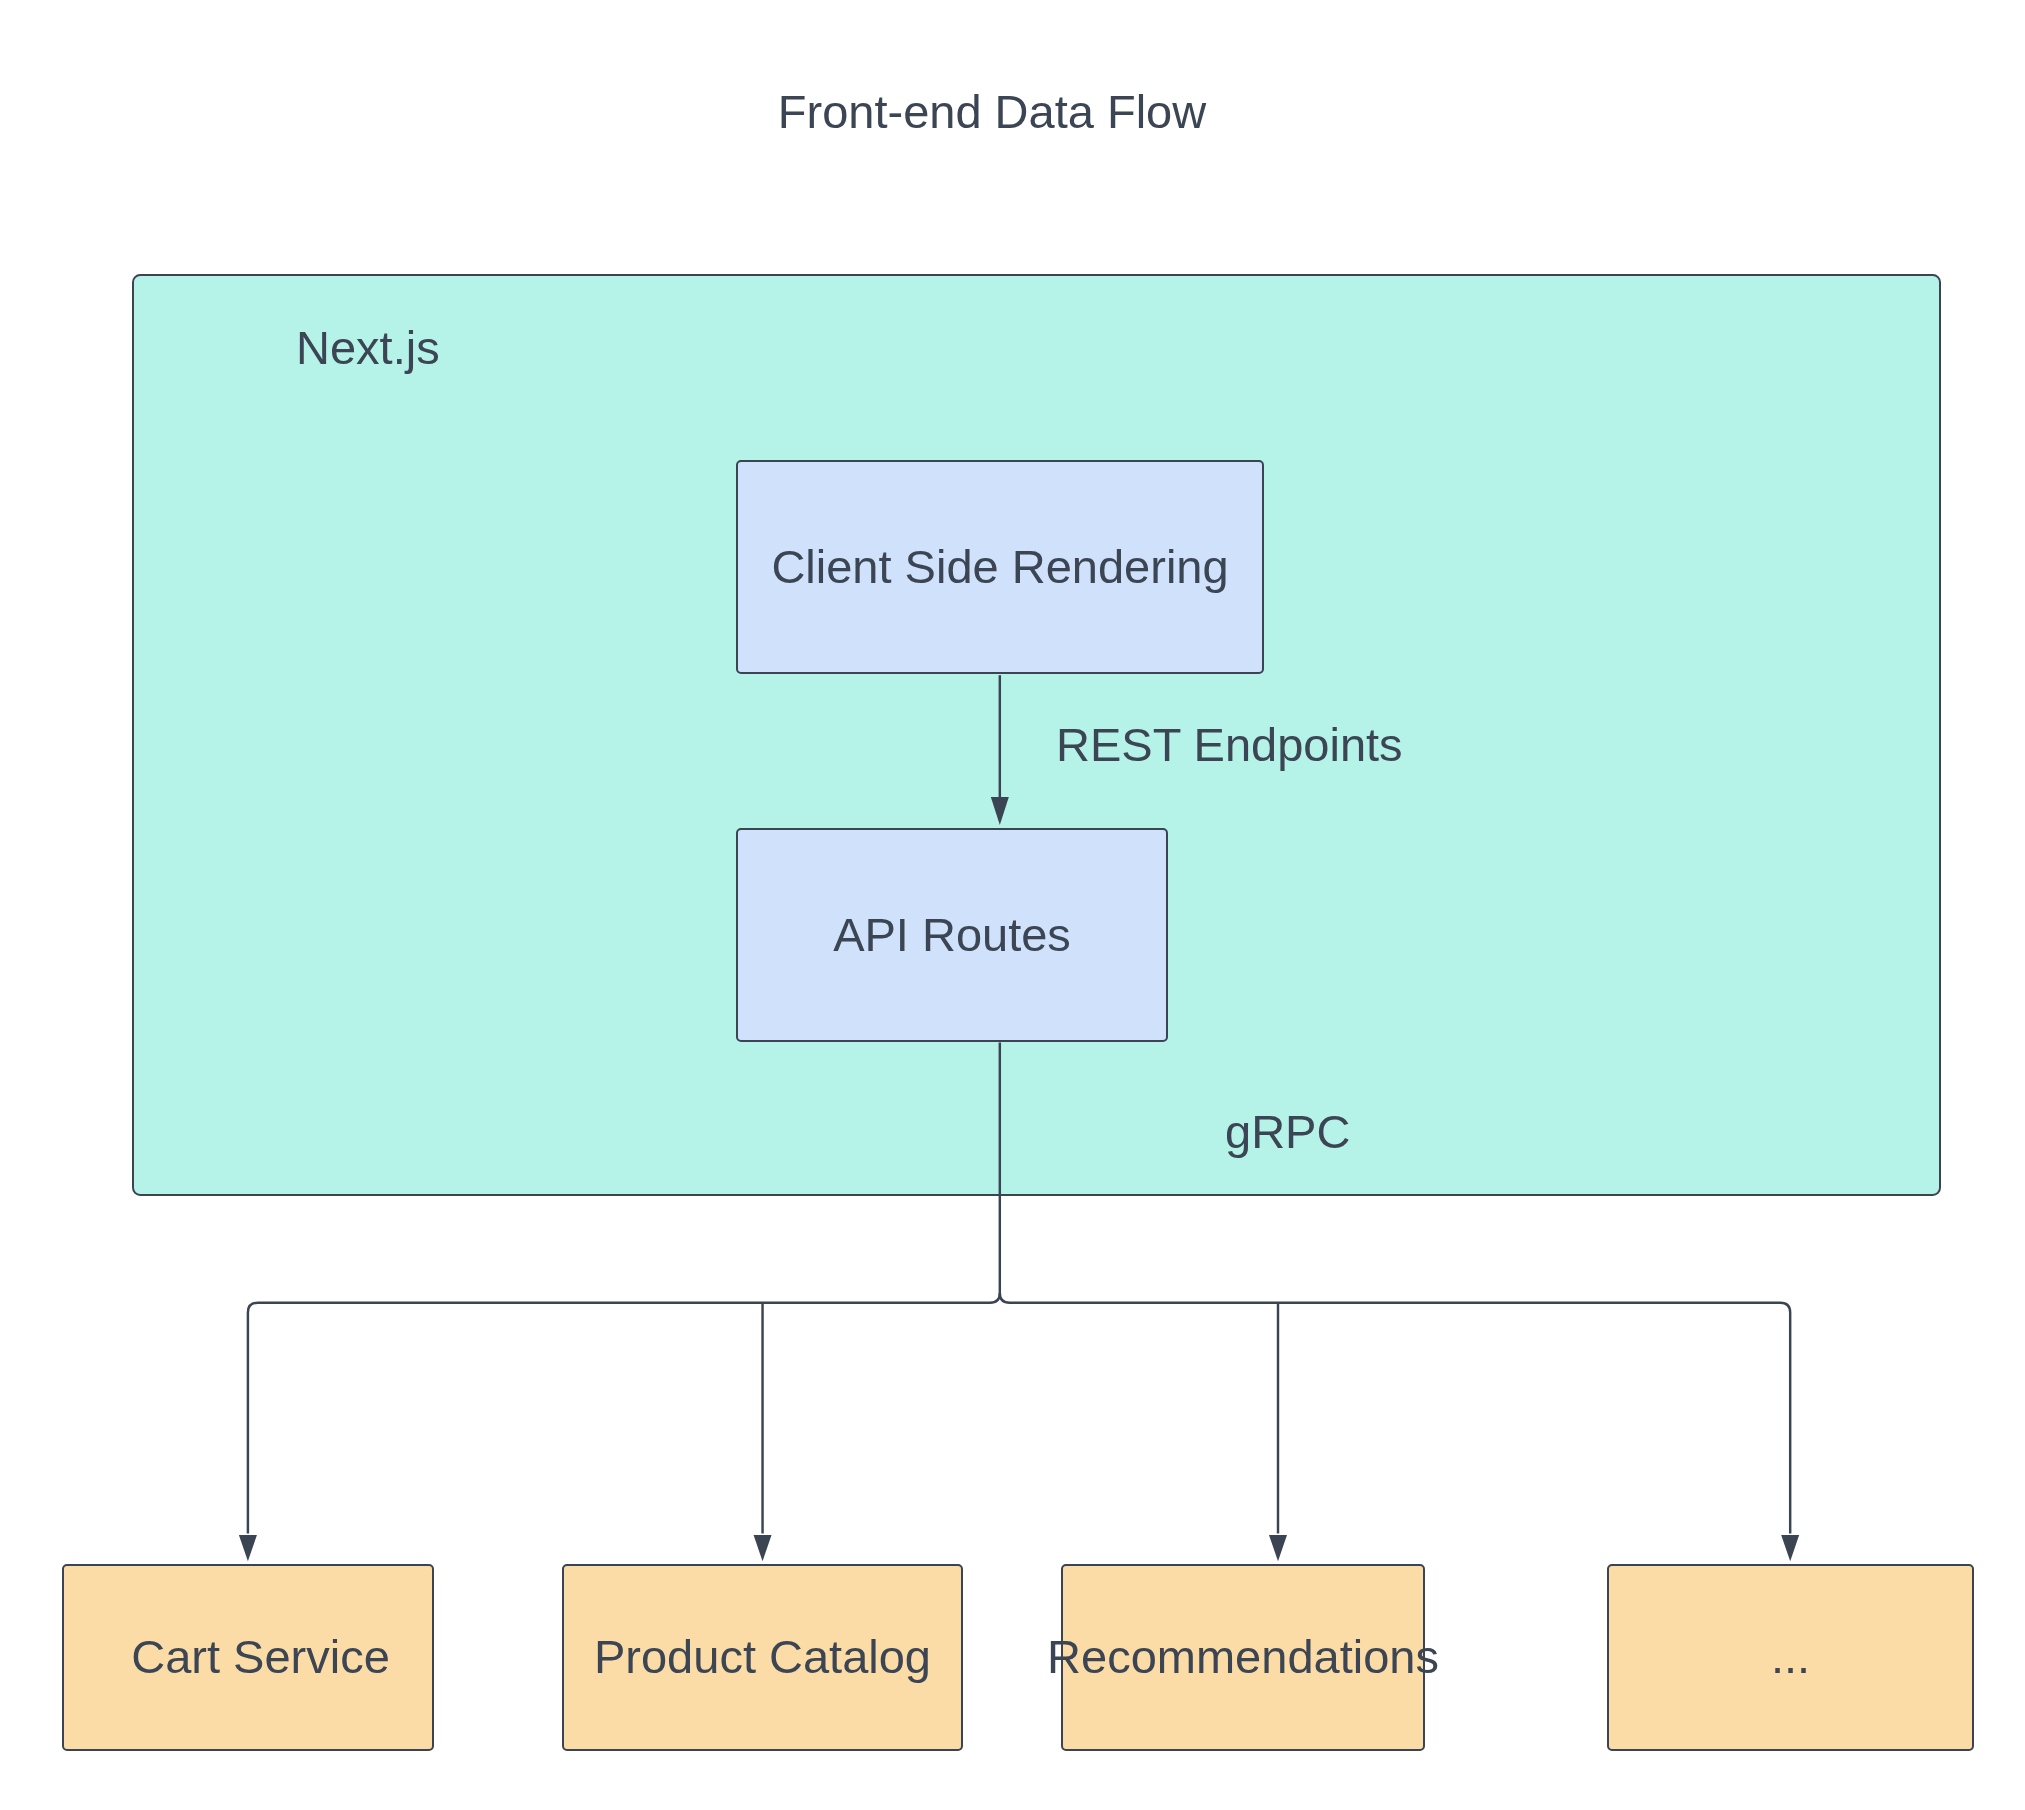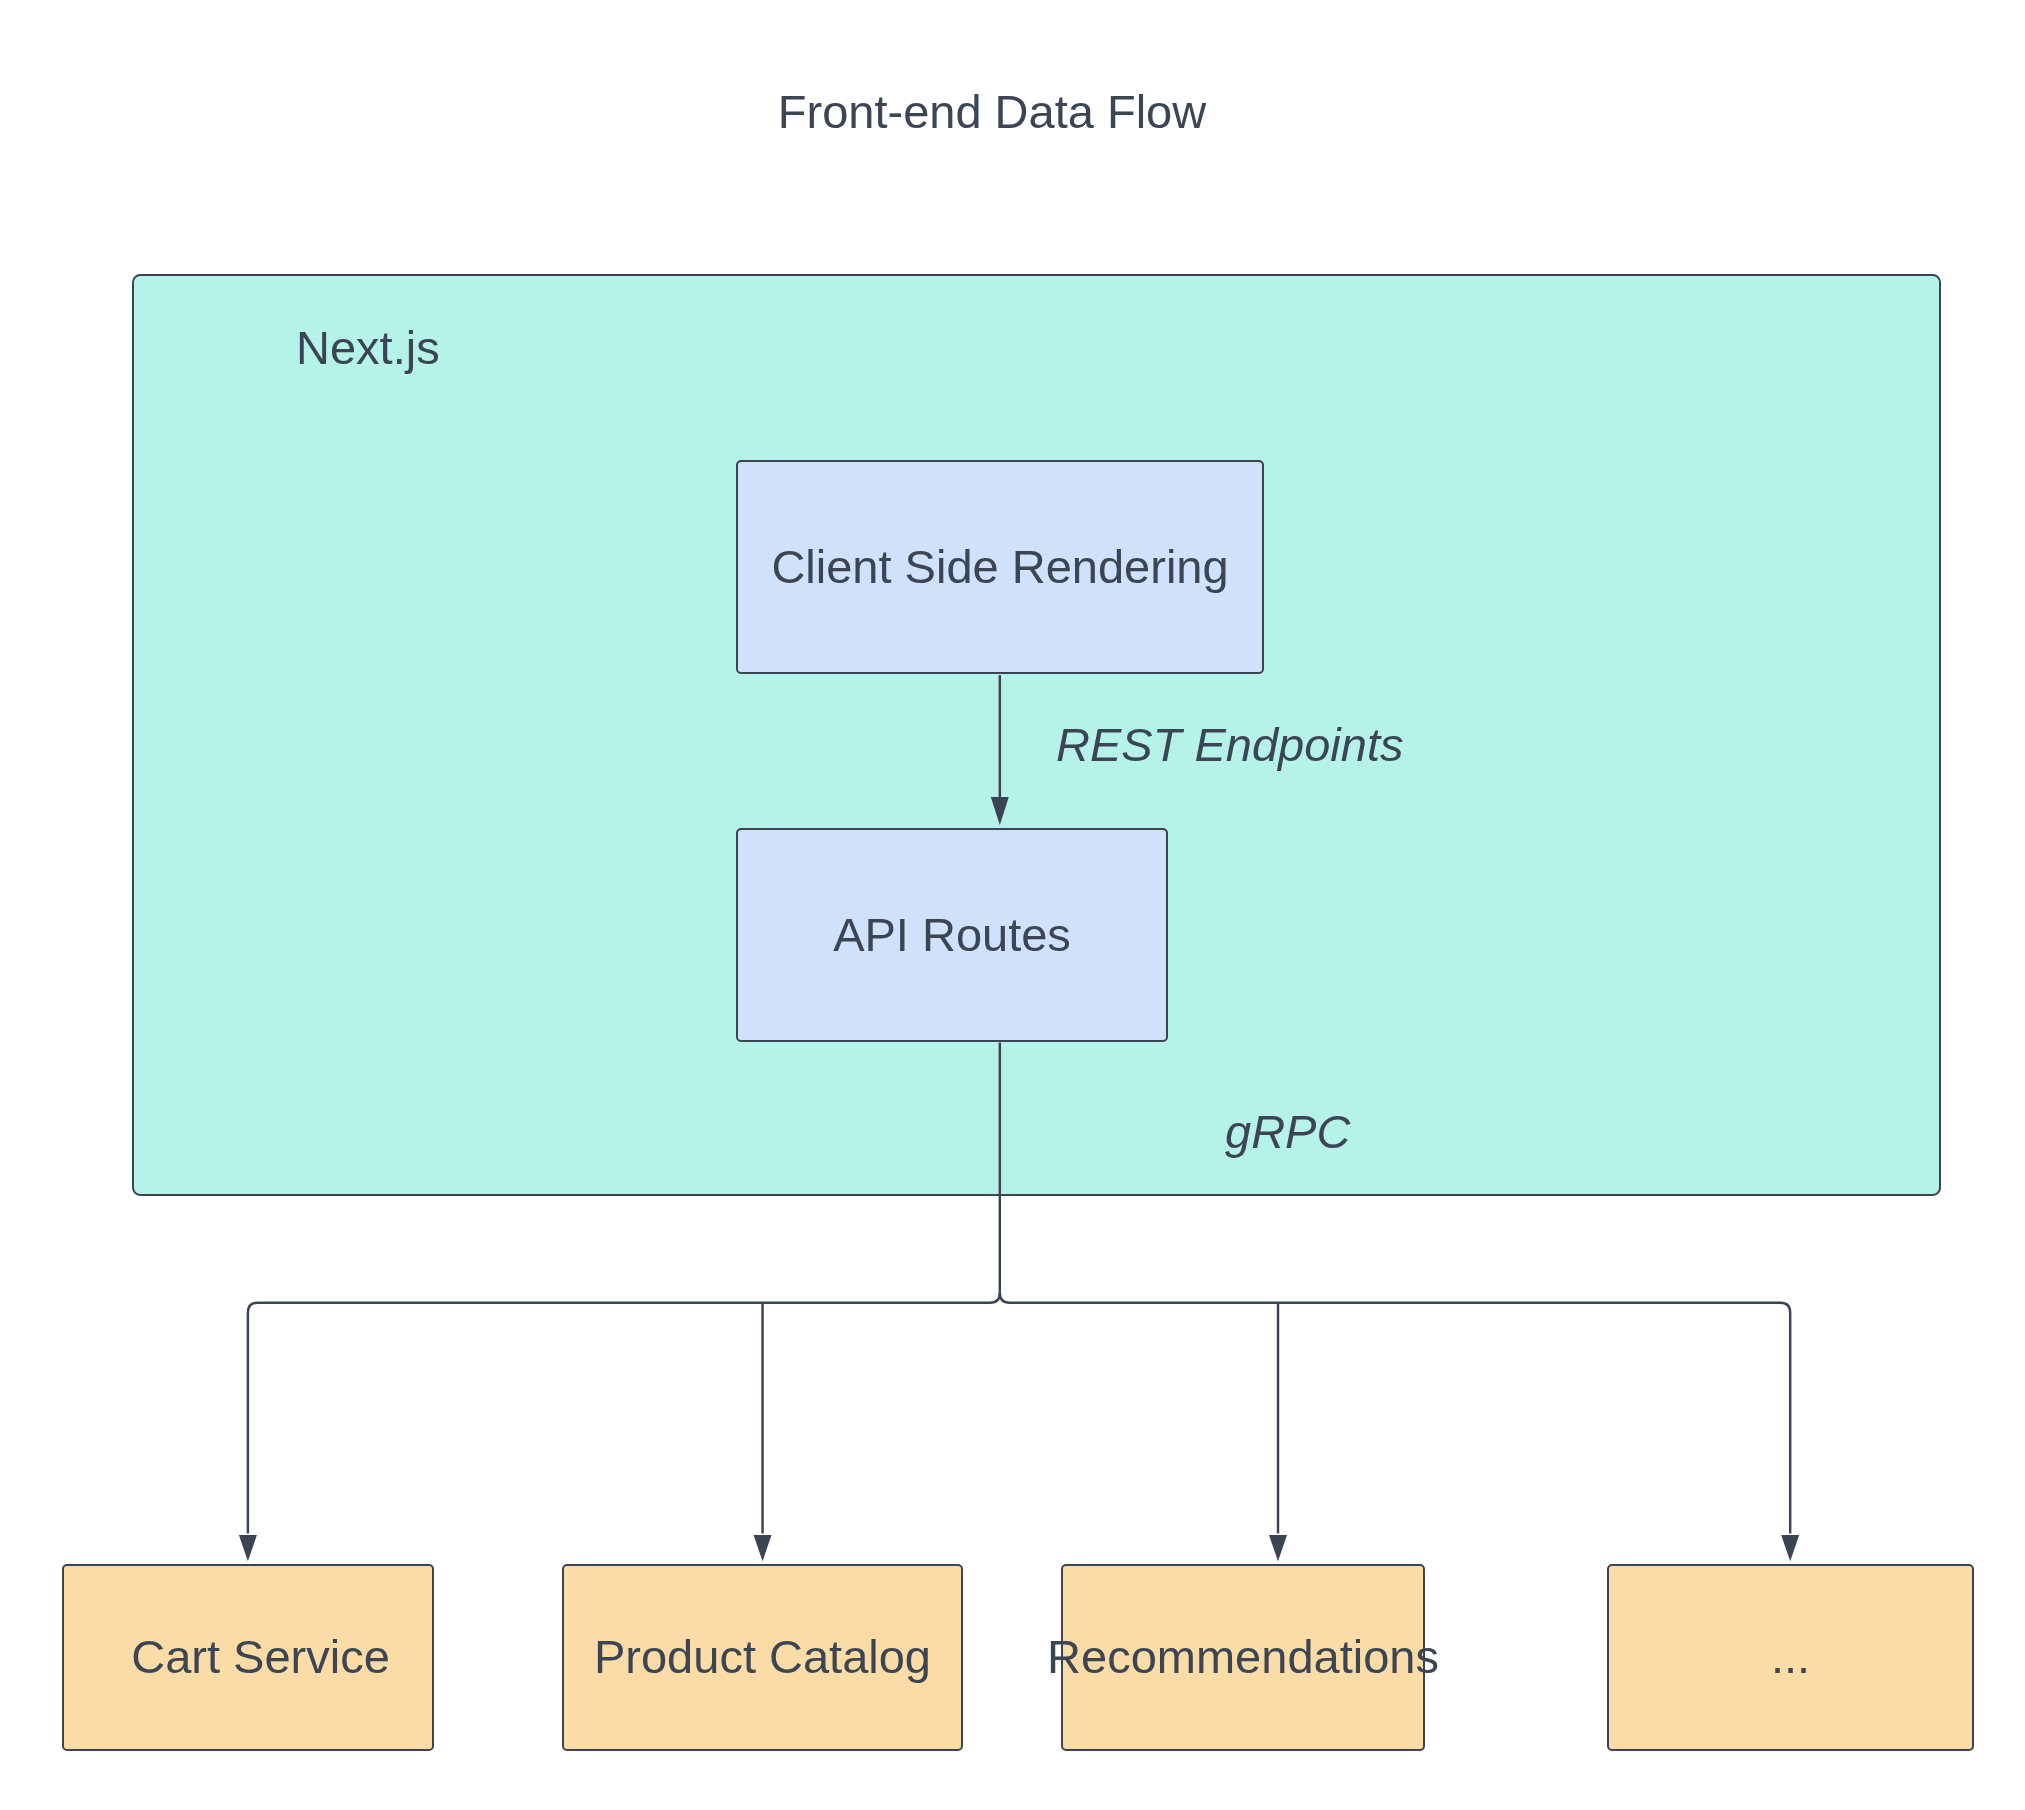--- a/index.html
+++ b/index.html
@@ -61,21 +61,20 @@
   #node-api       { left: 736px;  top: 828px; width: 432px; height: 214px; }
   #node-cart      { left: 62px;   top: 1564px; width: 372px; height: 187px; padding-left: 25px; }
   #node-catalog   { left: 562px;  top: 1564px; width: 401px; height: 187px; }
   #node-recs      { left: 1061px; top: 1564px; width: 364px; height: 187px; text-align: center; }
   #node-more      { left: 1607px; top: 1564px; width: 367px; height: 187px; }
   .edge-label {
     font-size: 47px;
     line-height: 1.15;
     color: #3c4553;
     white-space: nowrap;
-    font-style: italic;
   }
   #edge-label-rest { left: 1056px; top: 718px; }
   #edge-label-grpc { left: 1205px; top: 1105px; margin-left: 20px; }
   #connector-layer {
     position: absolute;
     left: 0; top: 0;
     width: 2025px;
     height: 1811px;
     pointer-events: none;
   }

